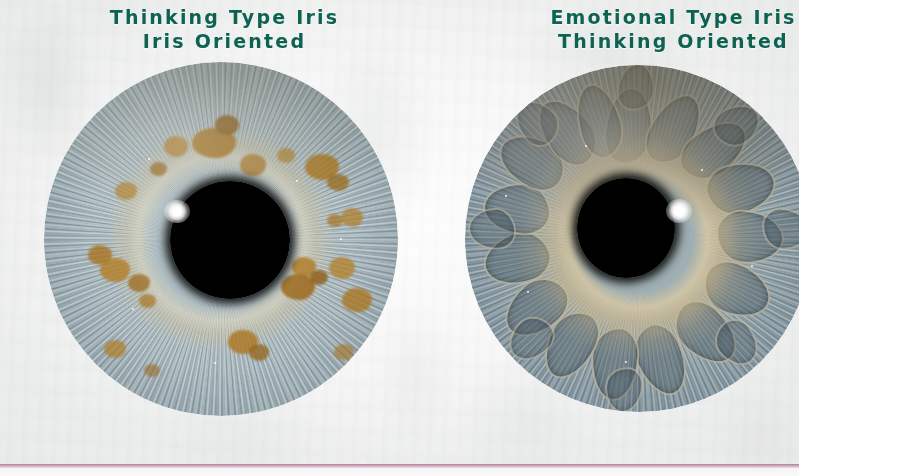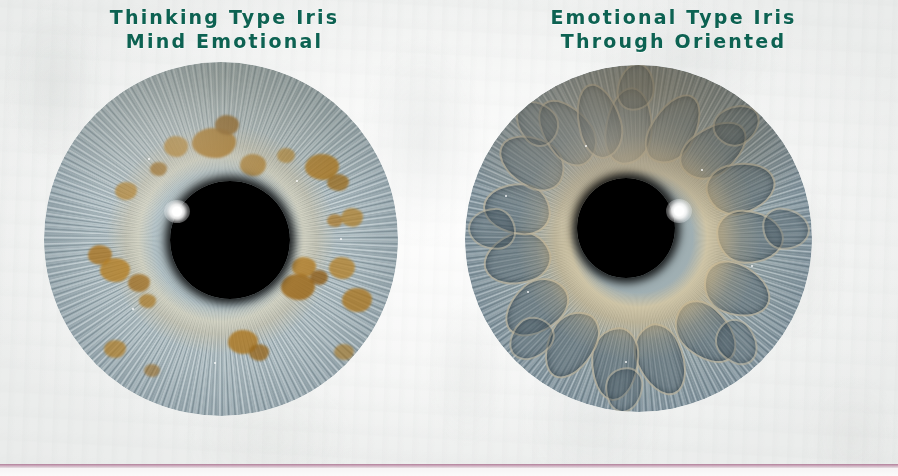--- a/index.html
+++ b/index.html
@@ -5,21 +5,21 @@
   html, body {
     margin: 0;
     padding: 0;
     background: #ffffff;
   }
   body {
     font-family: "DejaVu Sans", sans-serif;
   }
   #poster {
     position: relative;
-    width: 898px;
+    width: 799px;
     height: 476px;
     overflow: hidden;
     background-color: #eef0ef;
   }
   
   .bg-base {
     position: absolute;
     inset: 0;
     background:
       radial-gradient(ellipse 60% 55% at 50% 45%, #fbfbfa 0%, #f3f4f3 55%, #e9ebea 100%);
@@ -364,25 +364,25 @@
     <div class="sparkle" style="left:62px;top:226px;"></div>
     <div class="sparkle" style="left:160px;top:296px;"></div>
     <div class="sparkle" style="left:40px;top:130px;"></div>
 
     <div class="pupil" id="pupil-right"></div>
     <div class="highlight" id="highlight-right"></div>
   </div>
 
   <div class="title" id="title-left">
     <span class="line1">Thinking Type Iris</span>
-    <span class="line2">Mind Emotional</span>
+    <span class="line2">Iris Oriented</span>
   </div>
 
   <div class="title" id="title-right">
     <span class="line1">Emotional Type Iris</span>
-    <span class="line2">Through Oriented</span>
+    <span class="line2">Thinking Oriented</span>
   </div>
 
 
   <div class="bottom-rule"></div>
   <div class="bottom-strip"></div>
 
 </div>
 
 </body></html>

